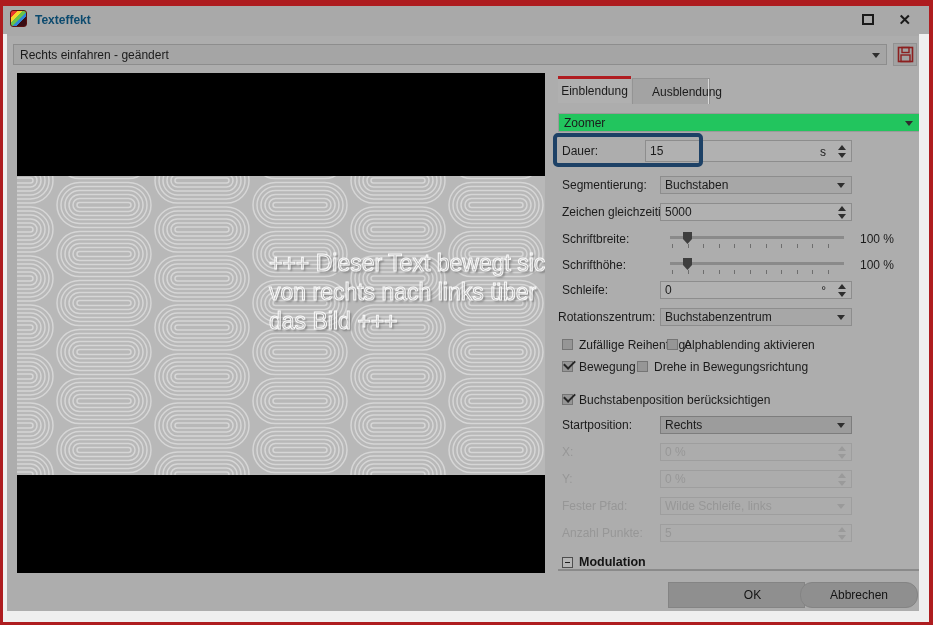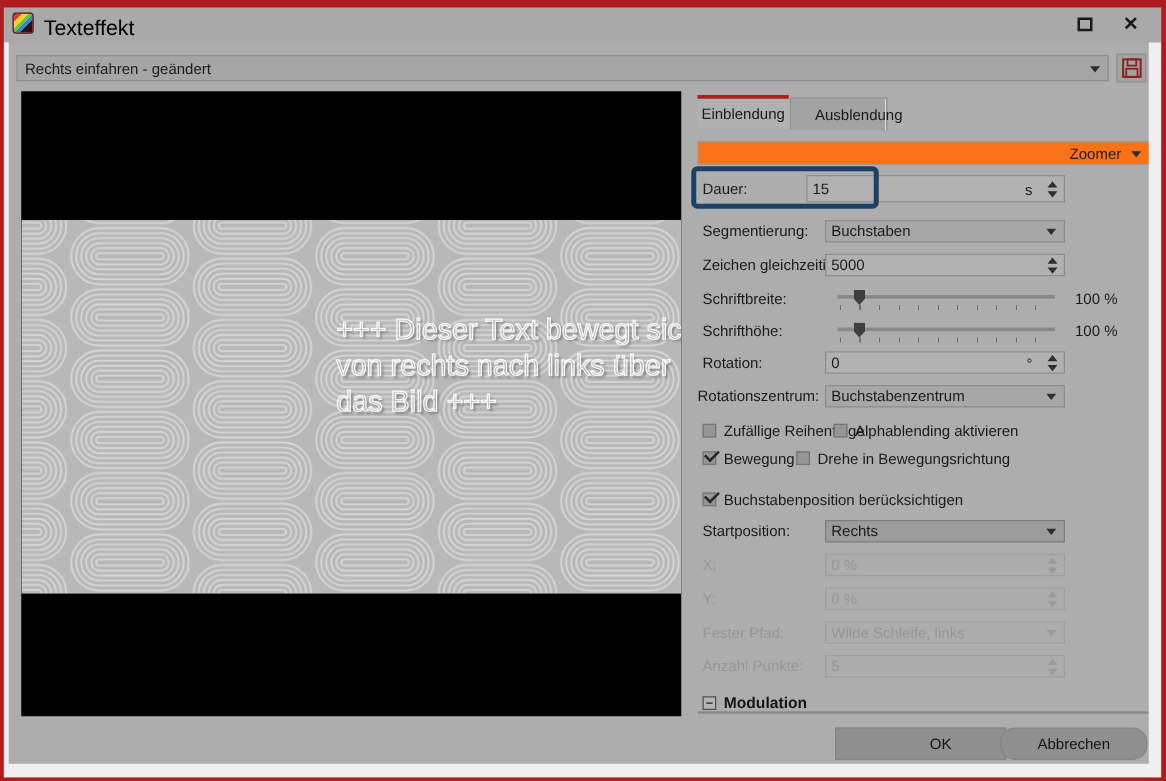--- a/index.html
+++ b/index.html
@@ -14,21 +14,21 @@
   .b-right-red{position:absolute;right:0;top:0;bottom:0;width:4px;background:#ae1c1f;z-index:30;}
   .b-bottom-red{position:absolute;left:0;right:0;bottom:0;height:3px;background:#ae1c1f;z-index:30;}
   .b-left-light{position:absolute;left:3px;top:34px;bottom:3px;width:4px;background:#efefef;z-index:29;}
   .b-right-light{position:absolute;right:4px;top:34px;bottom:3px;width:10px;background:#efefef;z-index:29;}
   .b-bottom-light{position:absolute;left:3px;right:4px;bottom:3px;height:11px;background:#efefef;z-index:29;}
   
   .titlebar{position:absolute;left:3px;top:6px;right:4px;height:30px;background:#a9a9a9;}
   .app-icon{position:absolute;left:7px;top:4px;width:17px;height:17px;border-radius:3px;
     background:linear-gradient(135deg,#e8372c 0%,#e8372c 22%,#f6d32d 22%,#f6d32d 40%,#69c24a 40%,#69c24a 54%,#2e86d4 54%,#2e86d4 68%,#3a0d14 68%);
     border:1px solid #5a1010;}
-  .title-text{position:absolute;left:32px;top:7px;font-size:17px;color:#000000;}
+  .title-text{position:absolute;left:32px;top:7px;font-size:12px;color:#0c4a6e;font-weight:bold;}
   .btn-max{position:absolute;right:55px;top:8px;width:12px;height:11px;border:2px solid #1a1a1a;background:transparent;cursor:default;}
   .btn-close{position:absolute;right:18px;top:4px;font-size:15px;font-weight:bold;color:#1a1a1a;line-height:20px;cursor:default;}
   
   .preset-dd{position:absolute;left:13px;top:44px;width:874px;height:21px;background:#a5a5a5;border:1px solid #8d8d8d;
     display:flex;align-items:center;padding:0 22px 0 6px;}
   .preset-save{position:absolute;left:893px;top:43px;width:24px;height:23px;background:#a2a2a2;border:1px solid #919191;
     display:flex;align-items:center;justify-content:center;}
   
   .arr-down{width:0;height:0;border-left:4px solid transparent;border-right:4px solid transparent;border-top:5px solid #2e2e2e;}
   .dd-arrow{position:absolute;right:6px;top:50%;margin-top:-2px;}
@@ -53,22 +53,22 @@
   .dd{background:#a7a7a7;}
   .dd-hl{background:#9c9c9c;border-color:#7d7d7d;}
   .unit{position:absolute;right:25px;top:2px;font-size:12px;}
   .disabled .lbl,.disabled .field,.disabled .unit{color:#979797;}
   .disabled .field{background:#acacac;border-color:#9e9e9e;}
   
   .tab{position:absolute;top:0;height:27px;display:flex;align-items:center;justify-content:center;font-size:12px;}
   .tab.active{left:0;width:73px;border-top:3px solid #b01d21;background:#b0b0b0;}
   .tab.inactive{left:74px;top:2px;height:26px;width:78px;background:#a3a3a3;border:1px solid #949494;border-bottom:none;box-shadow:inset -1px 0 0 #d9d9d9;padding-left:32px;}
   
-  .zoomer{position:absolute;left:0;top:37px;width:362px;height:19px;background:#f97316;border:1px solid #9a9a9a;
-    display:flex;align-items:center;padding:0 22px 0 5px;justify-content:flex-end;}
+  .zoomer{position:absolute;left:0;top:37px;width:362px;height:19px;background:#22c55e;border:1px solid #9a9a9a;
+    display:flex;align-items:center;padding:0 22px 0 5px;}
   
   .dauer-field{left:87px;width:207px;height:22px;}
   .hl-box{position:absolute;left:-5px;top:-7px;width:150px;height:34px;border:4px solid #1d4166;border-radius:5px;z-index:10;pointer-events:none;}
   
   .slider{position:absolute;left:112px;top:2px;width:174px;height:16px;}
   .slider .track{position:absolute;left:0;top:4px;width:174px;height:3px;background:#8a8a8a;}
   .slider .thumb{position:absolute;left:13px;top:0;width:9px;height:12px;background:#3e3e3e;
     clip-path:polygon(0 0,100% 0,100% 58%,50% 100%,0 58%);}
   .slider .ticks{position:absolute;left:2px;top:12px;width:172px;height:4px;
     background:repeating-linear-gradient(to right,#6e6e6e 0 1px,transparent 1px 15.6px);}
@@ -208,21 +208,21 @@
       <span class="lbl">Schrifthöhe:</span>
       <div class="slider">
         <div class="track"></div>
         <div class="thumb"></div>
         <div class="ticks"></div>
       </div>
       <span class="slider-val">100 %</span>
     </div>
 
     <div class="row" style="top:205px;">
-      <span class="lbl">Rotation:</span>
+      <span class="lbl">Schleife:</span>
       <div class="field">
         <span>0</span>
         <span class="unit">°</span>
         <div class="spin">
             <span class="up"></span>
             <span class="dn"></span>
           </div>
       </div>
     </div>
 

